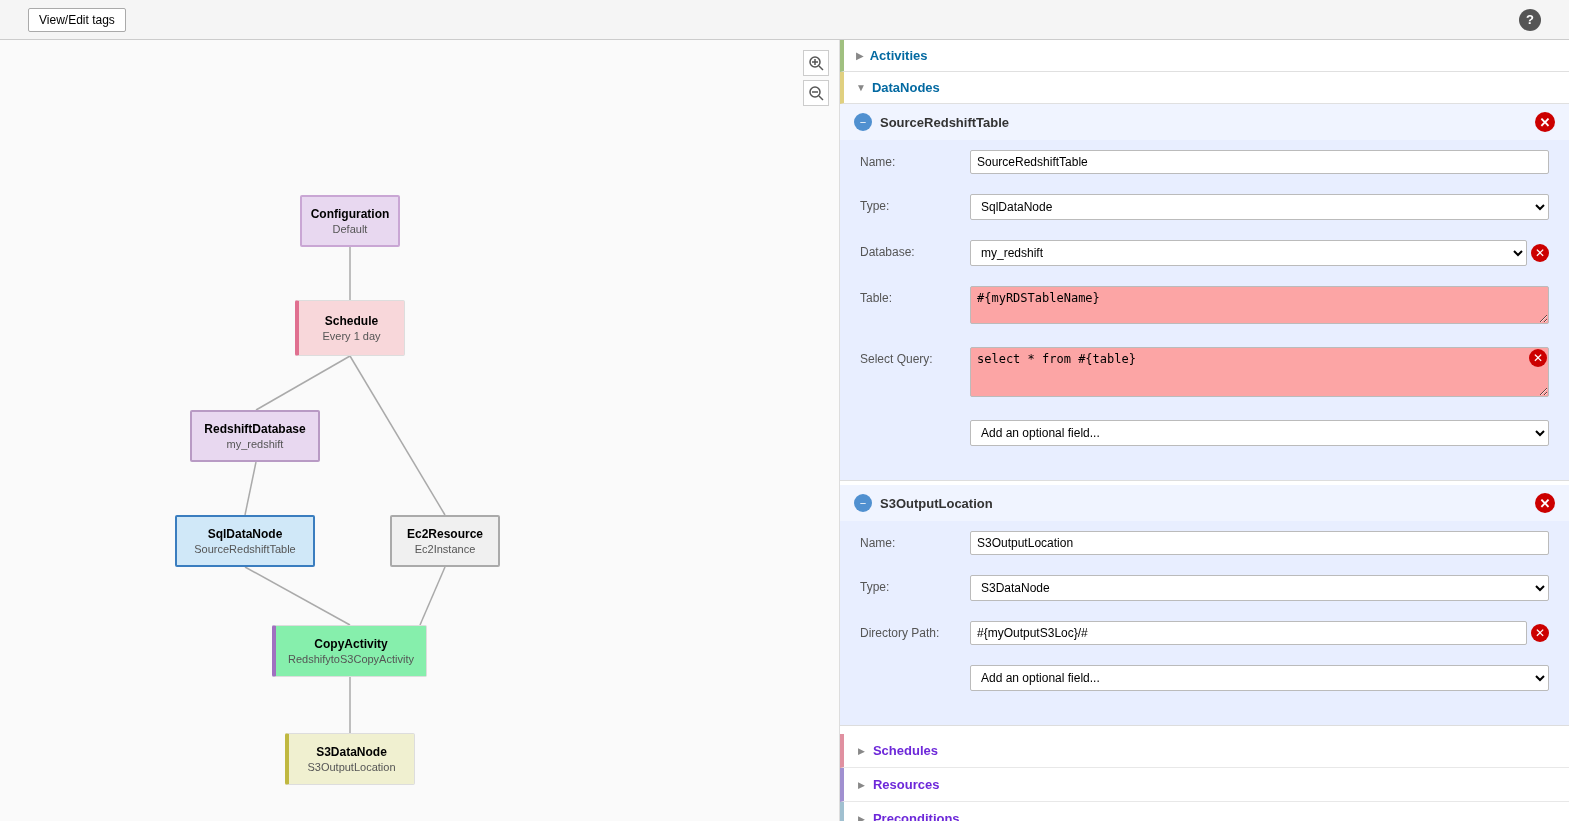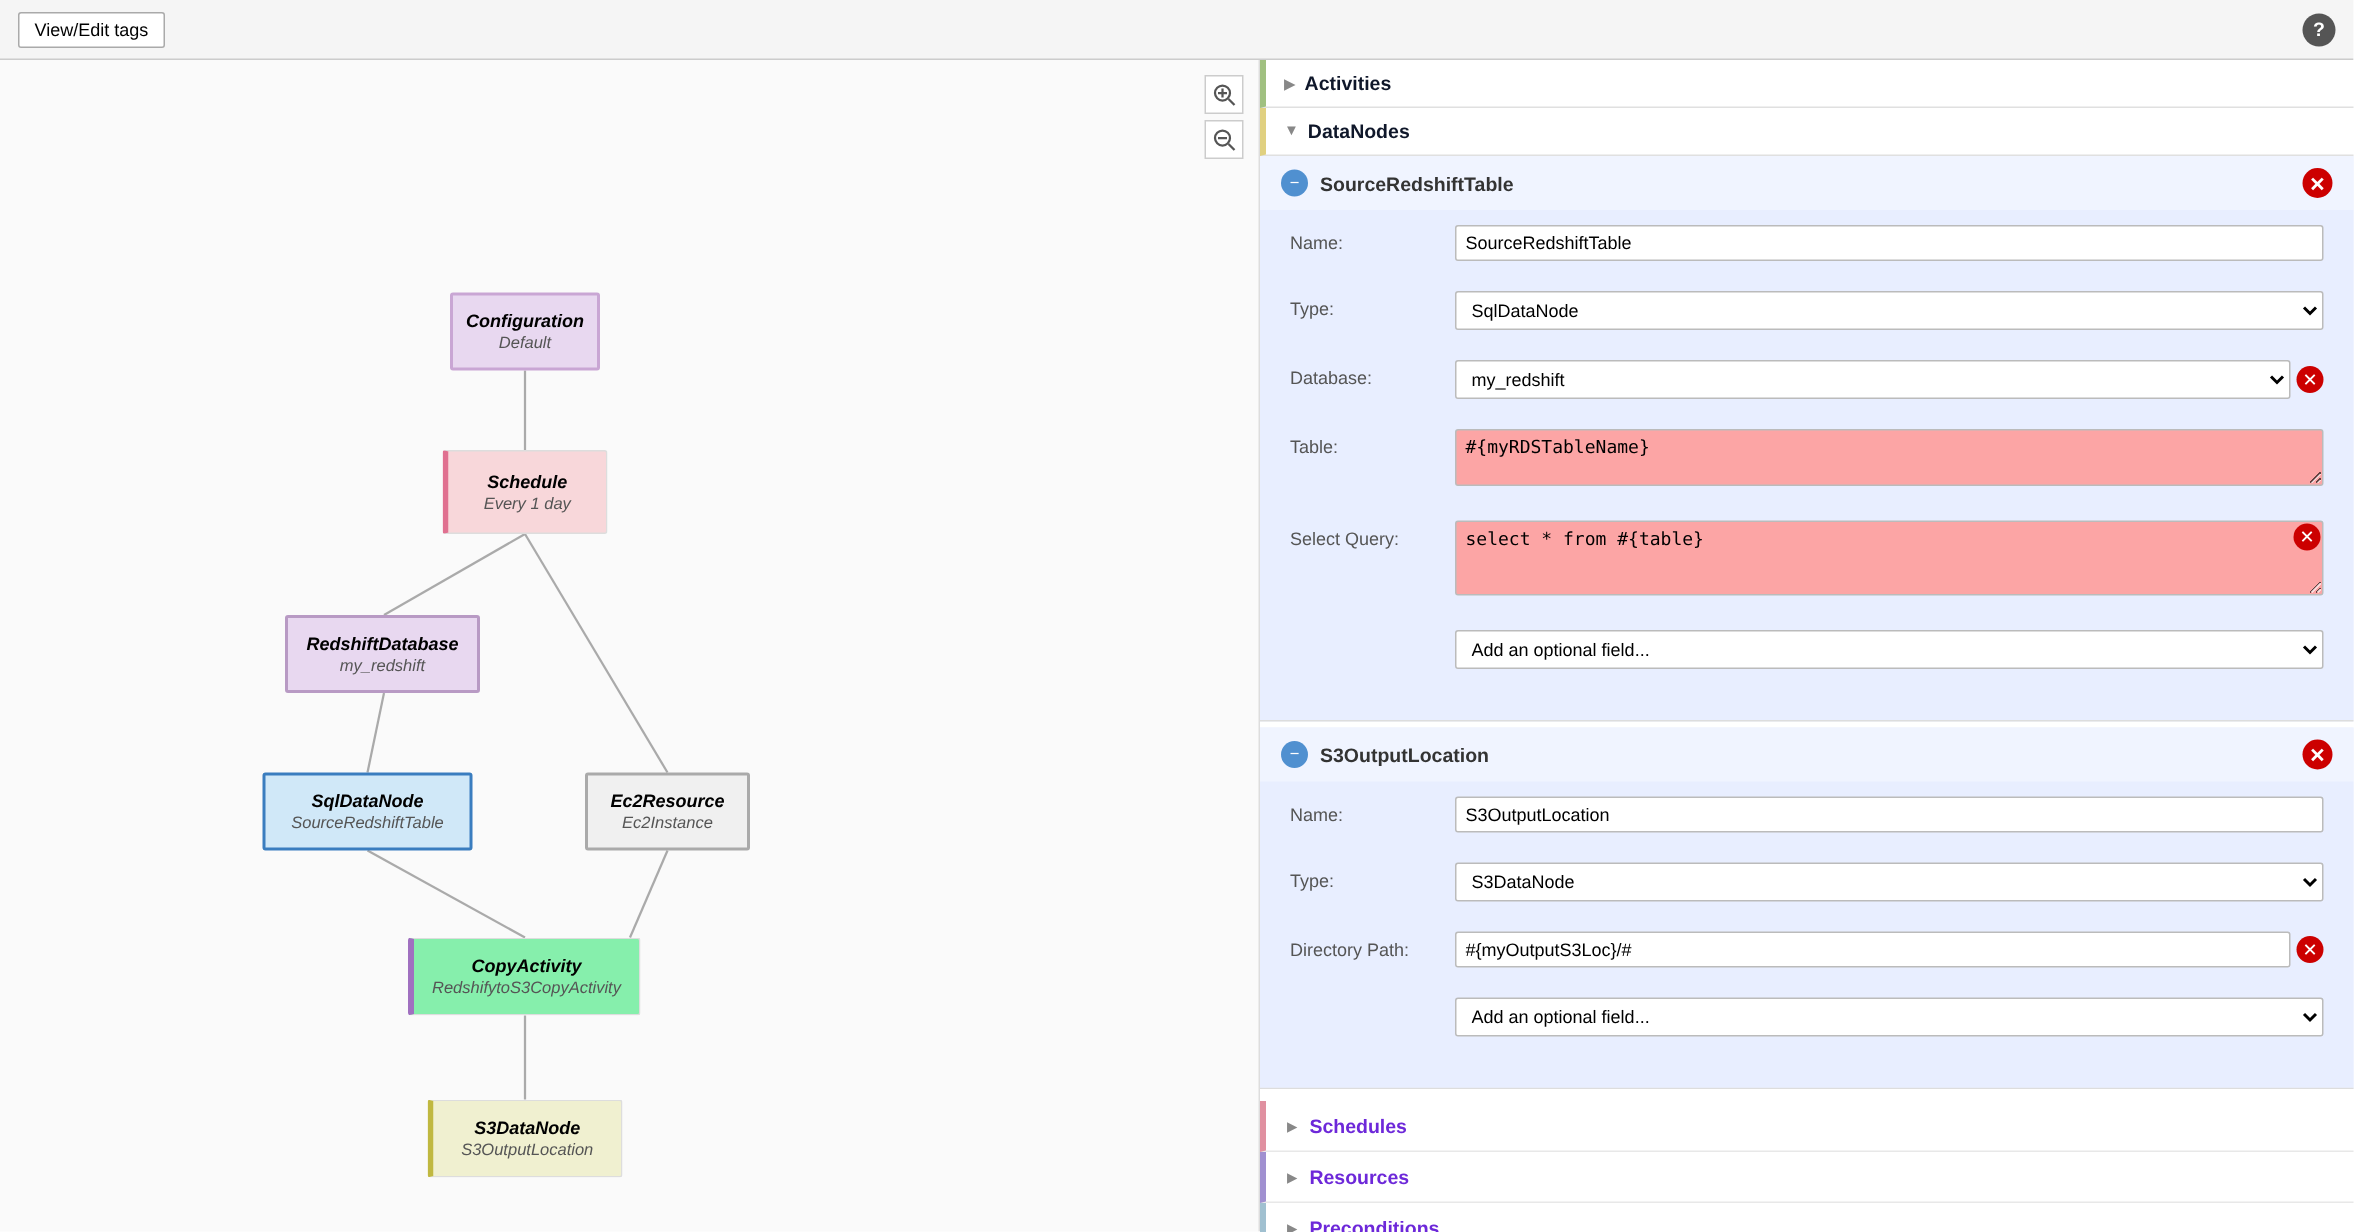--- a/index.html
+++ b/index.html
@@ -1,21 +1,21 @@
 <!DOCTYPE html>
 <html><head>
   <meta charset="utf-8">
   <style>
     * { box-sizing: border-box; margin: 0; padding: 0; }
     body { font-family: Arial, sans-serif; font-size: 12px; background: #fff; overflow: hidden; width: 1569px; height: 821px; }
 
     
     .top-bar {
       display: flex; align-items: center; justify-content: space-between;
-      padding: 6px 12px; border-bottom: 1px solid #ccc; background: #f5f5f5;
+      padding: 6px 28px; border-bottom: 1px solid #ccc; background: #f5f5f5;
       height: 40px;
     }
     .view-edit-tags-btn {
       background: #fff; border: 1px solid #aaa; padding: 4px 10px;
       font-size: 12px; cursor: pointer; border-radius: 2px;
     }
     .help-icon {
       width: 22px; height: 22px; border-radius: 50%; background: #555;
       color: #fff; display: flex; align-items: center; justify-content: center;
       font-size: 13px; font-weight: bold; cursor: pointer;
@@ -40,21 +40,21 @@
     .zoom-btn {
       width: 26px; height: 26px; background: #fff; border: 1px solid #ccc;
       cursor: pointer; display: flex; align-items: center; justify-content: center;
       font-size: 14px; color: #555;
     }
 
     
     .node {
       position: absolute; display: flex; flex-direction: column;
       align-items: center; justify-content: center;
-      border-radius: 2px; text-align: center; padding: 6px 10px; font-style: italic;
+      border-radius: 2px; text-align: center; padding: 6px 10px;
     }
     .node-title { font-size: 12px; font-weight: bold; }
     .node-sub { font-size: 11px; color: #555; margin-top: 2px; }
 
     .node-config {
       background: #e8d8f0; border: 2px solid #c9a6d4;
       width: 100px; height: 52px; left: 300px; top: 155px;
     }
     .node-schedule {
       background: #f8d7da; border-left: 4px solid #e07090;
@@ -90,21 +90,21 @@
     }
 
     .section-header {
       display: flex; align-items: center; padding: 8px 12px;
       cursor: pointer; border-bottom: 1px solid #e0e0e0;
       background: #fff;
     }
     .section-header .triangle {
       margin-right: 6px; font-size: 10px; color: #888;
     }
-    .section-title { font-size: 13px; font-weight: bold; color: #0f172a; }
+    .section-title { font-size: 13px; font-weight: bold; color: #0369a1; }
     .section-accent-activities { border-left: 4px solid #a0c080; }
     .section-accent-datanodes { border-left: 4px solid #e0d080; }
 
     
     .datanode-container {
       background: #f0f4ff; border-bottom: 1px solid #ddd;
       padding: 0;
     }
     .datanode-header {
       display: flex; align-items: center; justify-content: space-between;

